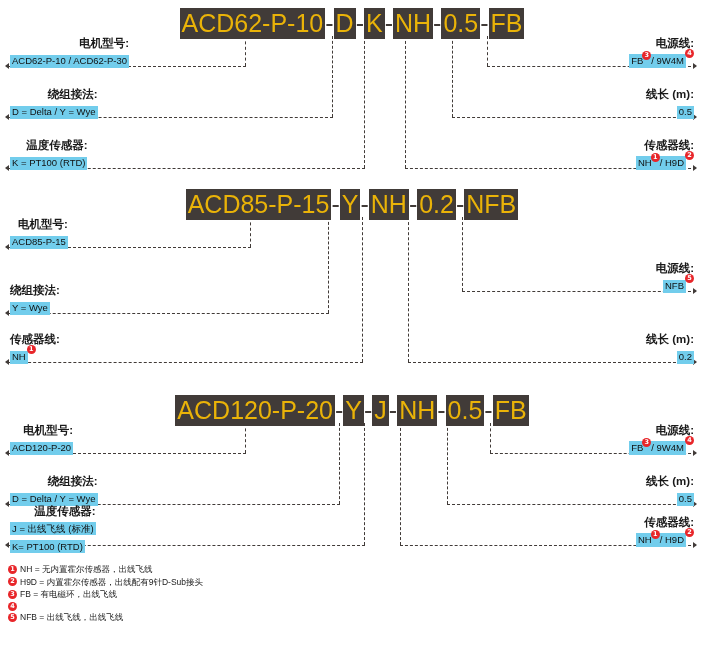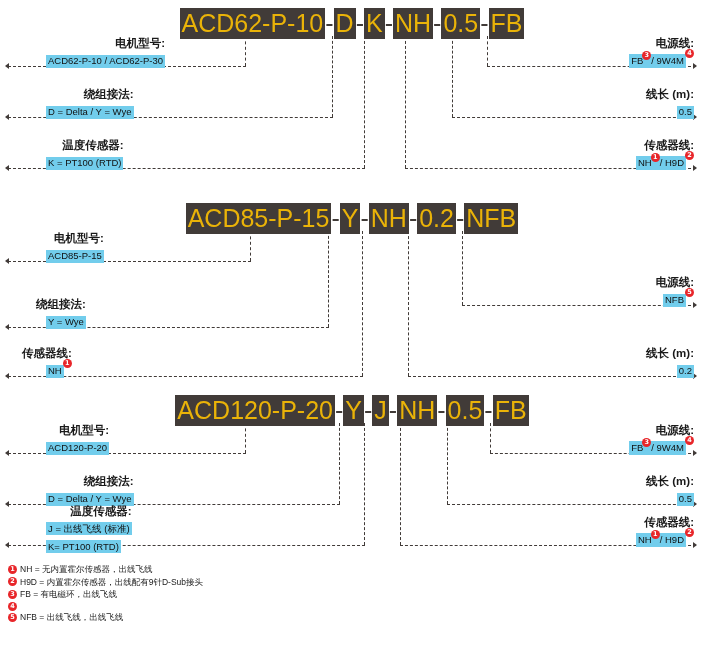--- a/index.html
+++ b/index.html
@@ -54,21 +54,20 @@
     text-align: right;
   }
   .val {
     font-size: 9.5px;
     line-height: 12px;
     background: #72cdec;
     color: #111;
     display: inline-block;
     padding: 0px 2px 1px 2px;
     white-space: nowrap;
-    margin-left: 36px;
   }
   .val.two-line { line-height: 13px; padding-bottom: 0px; }
 
   .row.left { text-align: left; }
   .row.right { text-align: right; }
   .row.right .lbl { text-align: right; }
 
   
   .fn {
     display: inline-block;
@@ -202,21 +201,21 @@
   <div class="row right" style="right:10px;top:87px;">
     <div class="lbl">线长 (m):</div>
     <span class="val">0.5</span>
   </div>
   <div class="row right" style="right:10px;top:138px;">
     <div class="lbl">传感器线:</div>
     <span class="val"><span>NH</span><span class="fn">1</span><span>/ H9D</span></span><span class="fn">2</span>
   </div>
 </div>
 
-<div class="section" style="top:198px;height:185px;">
+<div class="section" style="top:184px;height:185px;">
 
   <div class="title-bar" style="top:5px;">
     <span class="seg">ACD85-P-15</span>
       <span class="dash">-</span>
       <span class="seg">Y</span>
       <span class="dash">-</span>
       <span class="seg">NH</span>
       <span class="dash">-</span>
       <span class="seg">0.2</span>
       <span class="dash">-</span>

